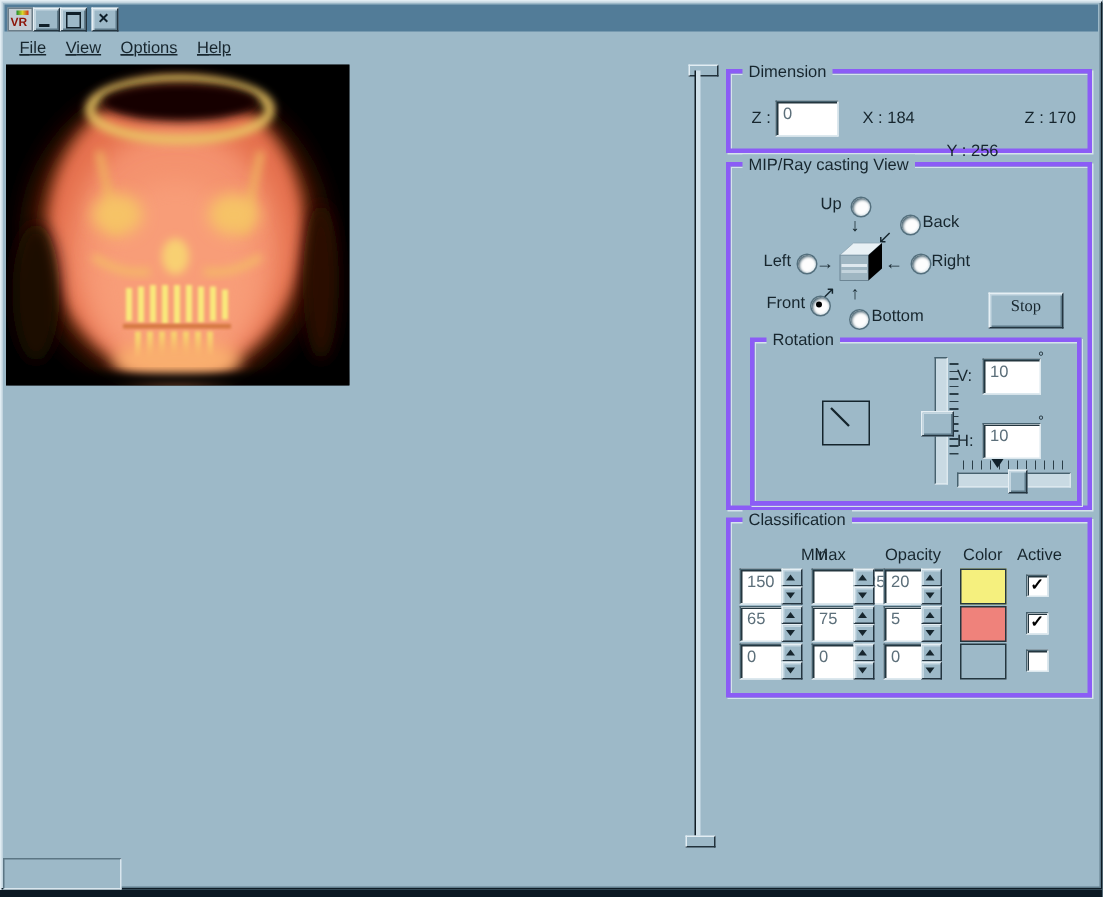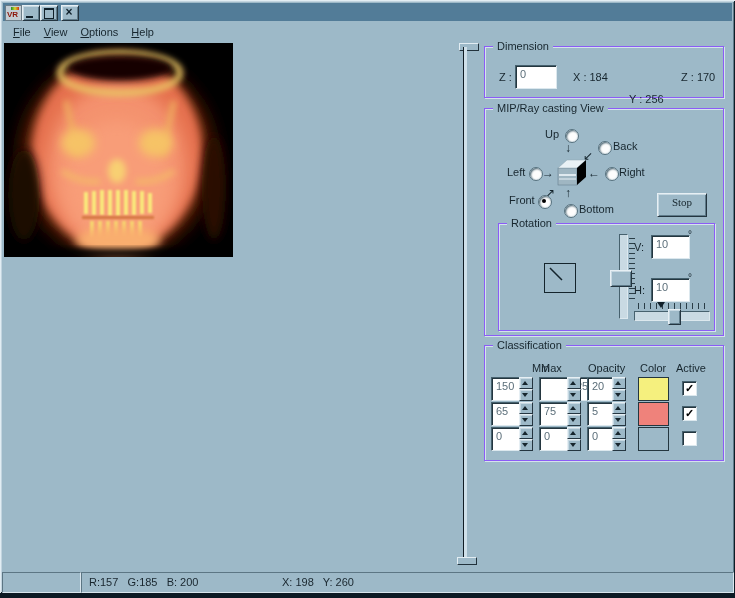--- a/index.html
+++ b/index.html
@@ -25,31 +25,31 @@
   .caption-group{display:flex;margin-right:14px;flex:0 0 auto;}
   .cap-btn{width:16px;height:14px;background:#9db9c8;position:relative;margin-left:0;
            border:1px solid;border-color:#e6eff4 #243540 #243540 #e6eff4;
            box-shadow:inset 1px 1px 0 #c6d8e2, inset -1px -1px 0 #5f7b8a;}
   .cap-btn.close{margin-left:3px;}
   .glyph-min{position:absolute;left:3px;bottom:2px;width:7px;height:2px;background:#10202a;}
   .glyph-max{position:absolute;left:3px;top:2px;width:8px;height:8px;border:1px solid #10202a;border-top-width:2px;}
   .glyph-close{position:absolute;left:0;top:-1px;width:14px;text-align:center;font-weight:bold;font-size:12px;color:#10202a;line-height:14px;}
   
   .menubar{position:absolute;left:3px;top:22px;width:729px;height:19px;display:flex;align-items:center;padding-left:5px;}
-  .menu-item{padding:2px 5px;margin-right:3px;}
+  .menu-item{padding:2px 5px;margin-right:3px;text-decoration:underline;}
   .menu-item::first-letter{text-decoration:underline;}
   
   .viewport{position:absolute;left:4px;top:43px;width:229px;height:214px;background:#000;overflow:hidden;}
   
   .split-cap{position:absolute;width:18px;height:6px;background:#9db9c8;
              border:1px solid;border-color:#e2edf3 #22323c #22323c #e2edf3;}
   .split-line-dark{position:absolute;left:463px;top:47px;width:1px;height:512px;background:#101c24;}
   .split-line-light{position:absolute;left:464px;top:47px;width:3px;height:512px;background:#cfe0e9;}
   
-  .group{position:absolute;border:1px solid #8b5cf6;box-shadow:1px 1px 0 #d5e3ec, inset 1px 1px 0 #d5e3ec;}
+  .group{position:absolute;border:3px solid #8b5cf6;box-shadow:1px 1px 0 #d5e3ec, inset 1px 1px 0 #d5e3ec;}
   .group-label{position:absolute;top:-8px;left:8px;background:#9db9c8;padding:0 4px;line-height:14px;white-space:nowrap;}
   .lbl{position:absolute;white-space:pre;}
   
   .field{position:absolute;background:#ffffff;border:1px solid;border-color:#46616e #dce8ee #dce8ee #46616e;
          box-shadow:inset 1px 1px 0 #24363f;color:#5c6f7a;padding:2px 0 0 4px;height:20px;overflow:hidden;}
   .raised{background:#9db9c8;border:1px solid;border-color:#e6eff4 #243540 #243540 #e6eff4;
           box-shadow:inset 1px 1px 0 #c6d8e2, inset -1px -1px 0 #5f7b8a;font-family:Liberation Serif, serif;}
   .btn{position:absolute;text-align:center;padding-top:2px;}
   .spin{position:absolute;width:12px;height:20px;}
   .spin-btn{position:relative;width:12px;height:10px;background:#9db9c8;
@@ -342,18 +342,14 @@
         </div>
       <div class="spin-btn">
           <div class="tri-down"></div>
         </div>
     </div>
     <div class="swatch" style="left: 153px; top: 81px; background-color: rgb(157, 185, 200);"></div>
     <div class="checkbox" style="left:197px;top:85px;"></div>
   </div>
 
   <div class="status-pane" style="left:2px;width:77px;"></div>
-  <div class="status-pane" style="left:81px;width:651px;">
-    <span class="status-text" style="left:7px;">R:157   G:185   B: 200</span>
-    <span class="status-text" style="left:200px;">X: 198   Y: 260</span>
-  </div>
 
 </div>
 
 </body></html>

